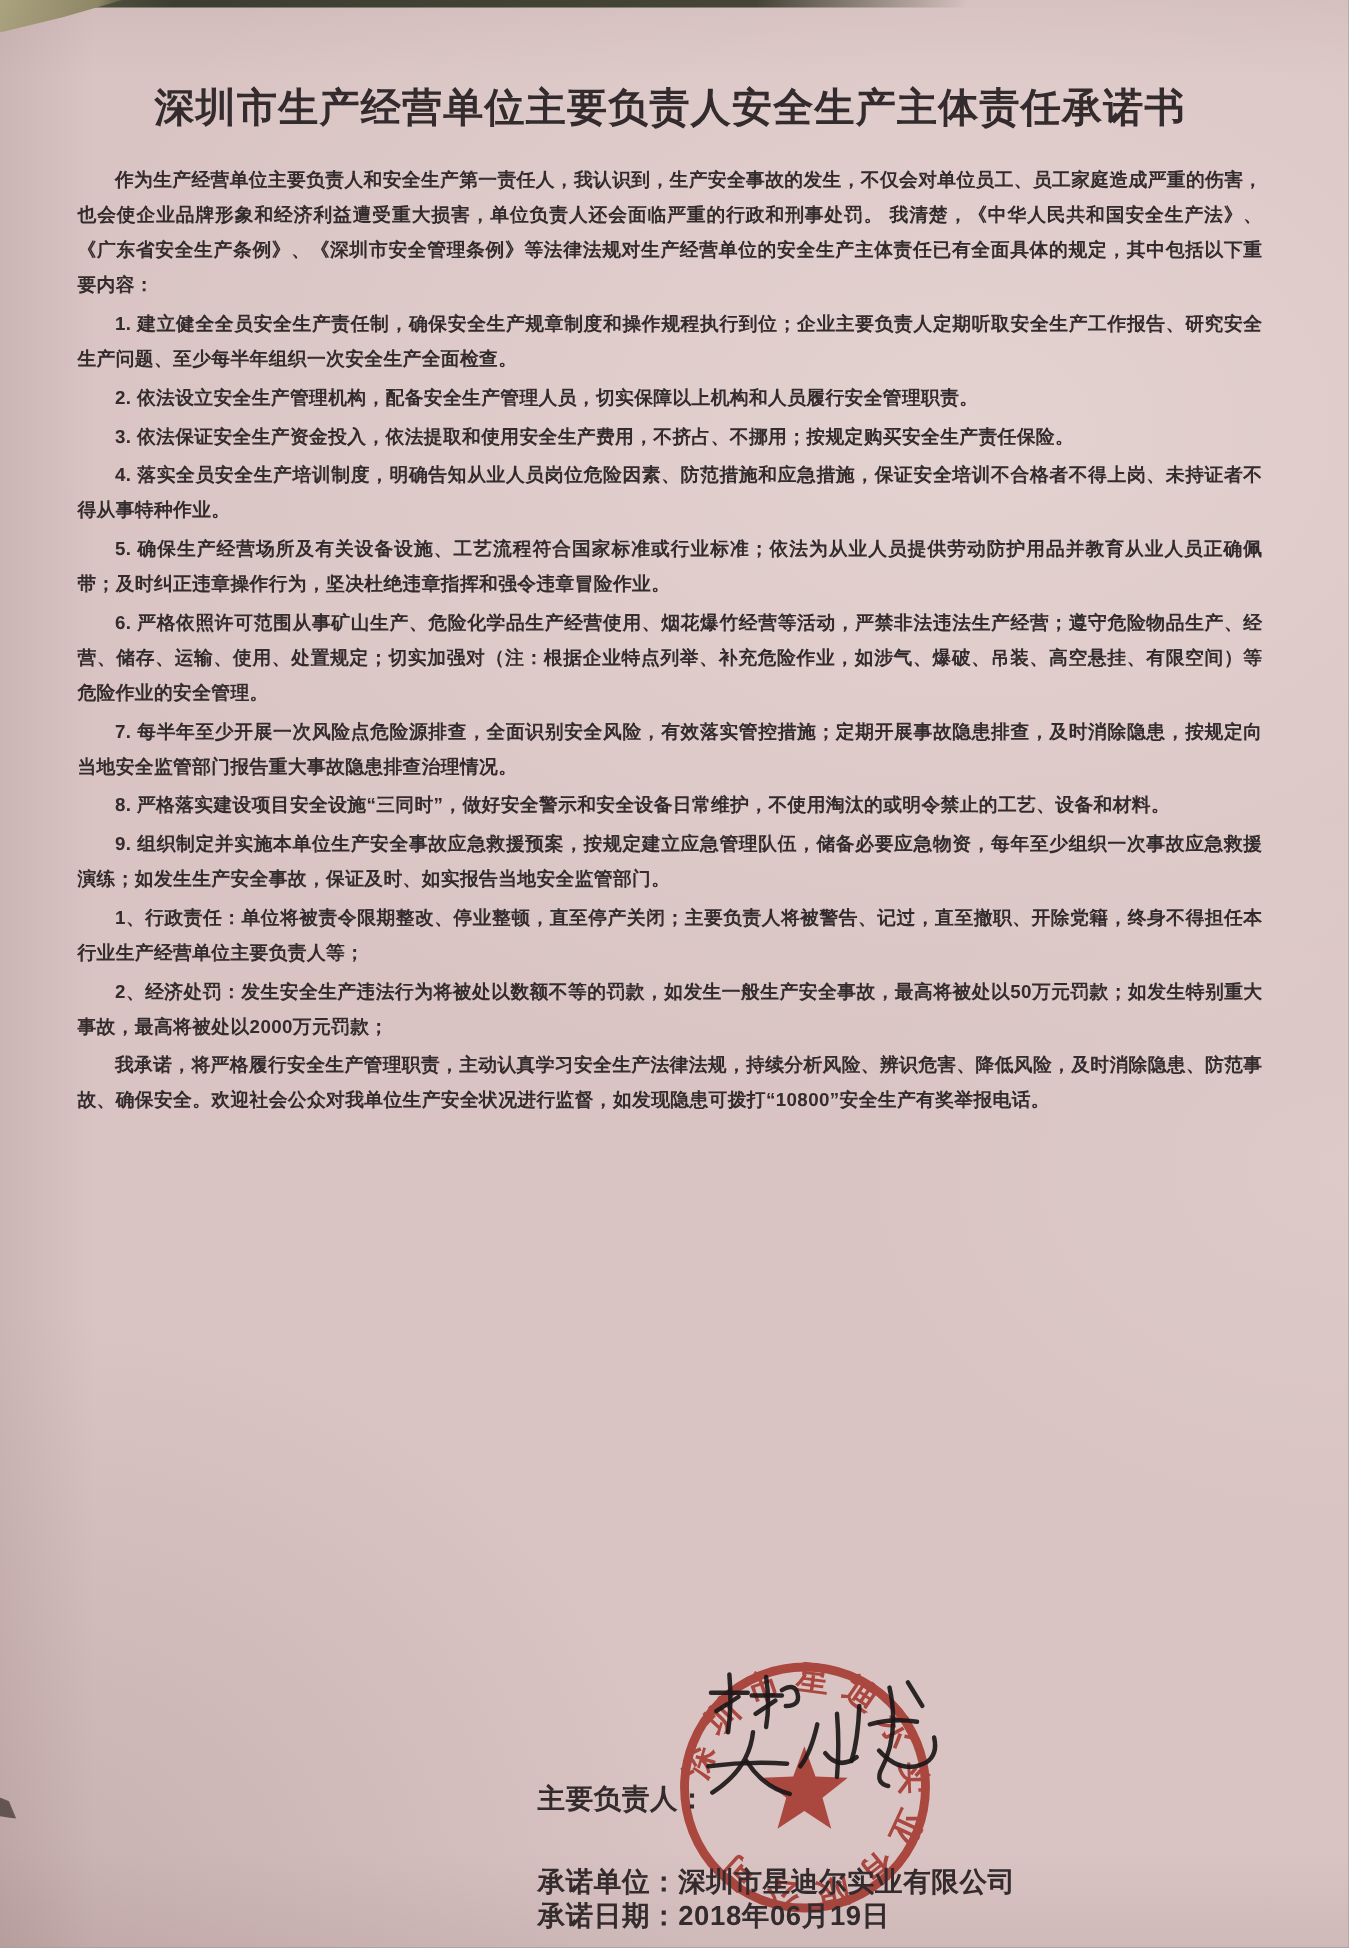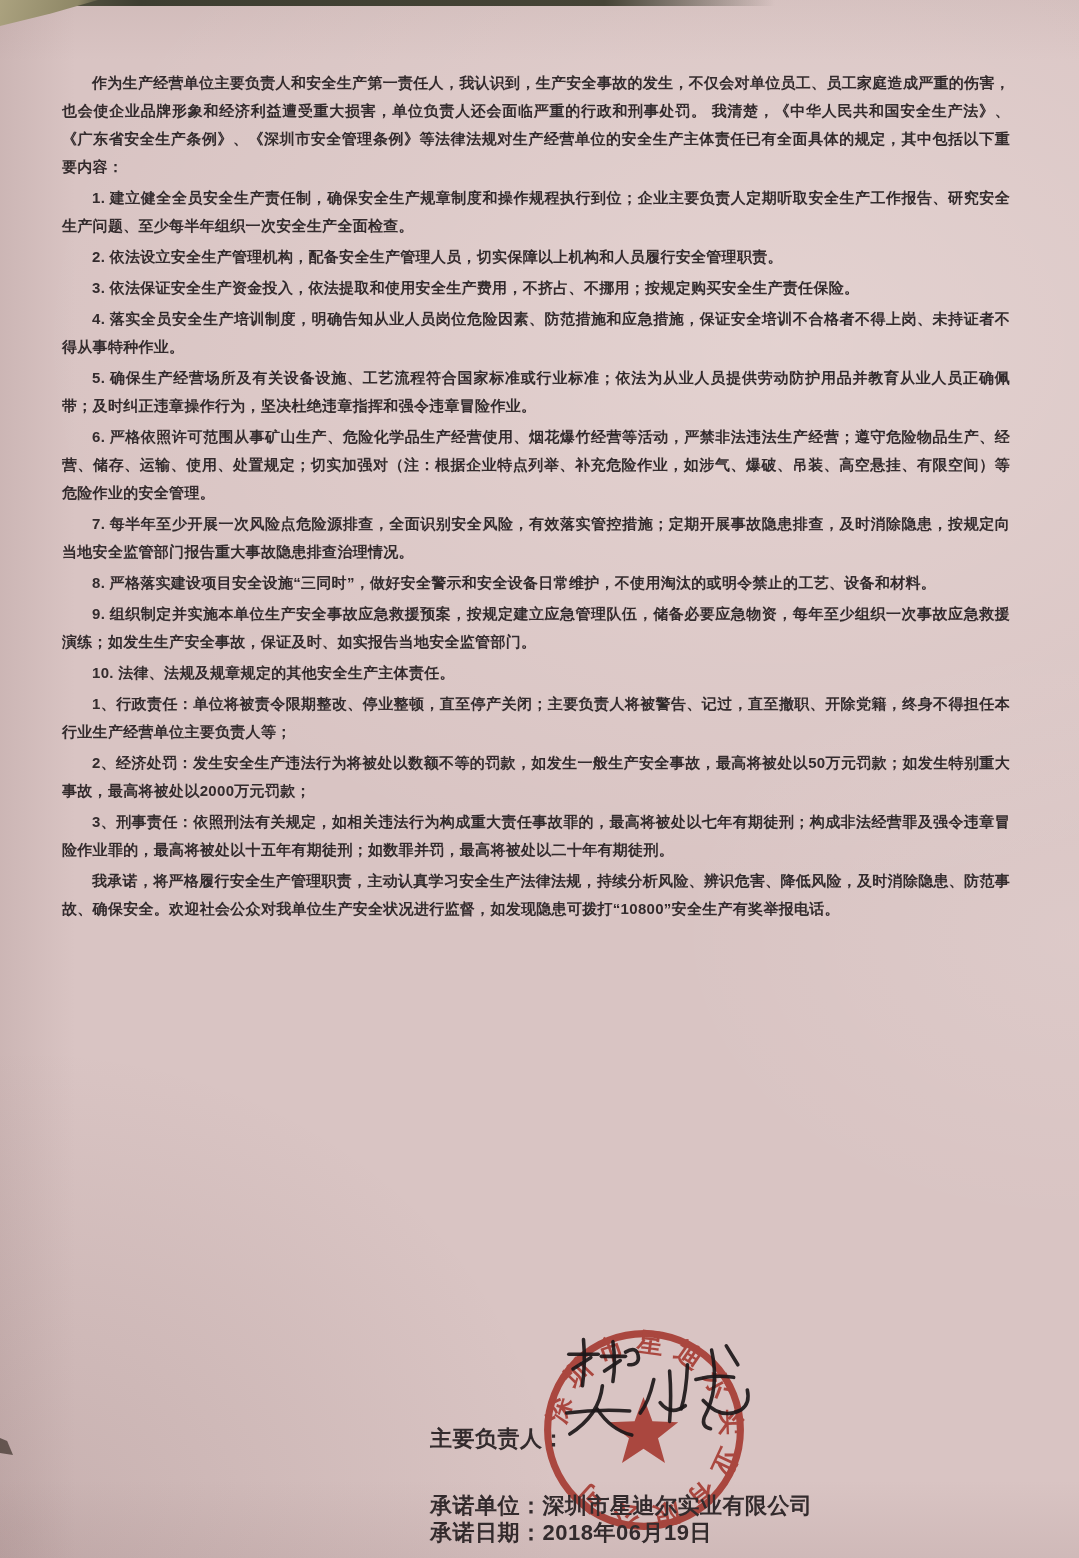--- a/index.html
+++ b/index.html
@@ -76,34 +76,33 @@
 </head>
 <body>
 
 <div class="page">
 
   <div class="edge-top"></div>
   <div class="edge-corner"></div>
   <div class="edge-bl"></div>
 
   <div class="content">
+    <h1 class="title">深圳市生产经营单位主要负责人安全生产主体责任承诺书</h1>
     <p>作为生产经营单位主要负责人和安全生产第一责任人，我认识到，生产安全事故的发生，不仅会对单位员工、员工家庭造成严重的伤害，也会使企业品牌形象和经济利益遭受重大损害，单位负责人还会面临严重的行政和刑事处罚。 我清楚，《中华人民共和国安全生产法》、《广东省安全生产条例》、《深圳市安全管理条例》等法律法规对生产经营单位的安全生产主体责任已有全面具体的规定，其中包括以下重要内容：</p>
     <p>1. 建立健全全员安全生产责任制，确保安全生产规章制度和操作规程执行到位；企业主要负责人定期听取安全生产工作报告、研究安全生产问题、至少每半年组织一次安全生产全面检查。</p>
     <p>2. 依法设立安全生产管理机构，配备安全生产管理人员，切实保障以上机构和人员履行安全管理职责。</p>
     <p>3. 依法保证安全生产资金投入，依法提取和使用安全生产费用，不挤占、不挪用；按规定购买安全生产责任保险。</p>
     <p>4. 落实全员安全生产培训制度，明确告知从业人员岗位危险因素、防范措施和应急措施，保证安全培训不合格者不得上岗、未持证者不得从事特种作业。</p>
     <p>5. 确保生产经营场所及有关设备设施、工艺流程符合国家标准或行业标准；依法为从业人员提供劳动防护用品并教育从业人员正确佩带；及时纠正违章操作行为，坚决杜绝违章指挥和强令违章冒险作业。</p>
     <p>6. 严格依照许可范围从事矿山生产、危险化学品生产经营使用、烟花爆竹经营等活动，严禁非法违法生产经营；遵守危险物品生产、经营、储存、运输、使用、处置规定；切实加强对（注：根据企业特点列举、补充危险作业，如涉气、爆破、吊装、高空悬挂、有限空间）等危险作业的安全管理。</p>
     <p>7. 每半年至少开展一次风险点危险源排查，全面识别安全风险，有效落实管控措施；定期开展事故隐患排查，及时消除隐患，按规定向当地安全监管部门报告重大事故隐患排查治理情况。</p>
     <p>8. 严格落实建设项目安全设施“三同时”，做好安全警示和安全设备日常维护，不使用淘汰的或明令禁止的工艺、设备和材料。</p>
     <p>9. 组织制定并实施本单位生产安全事故应急救援预案，按规定建立应急管理队伍，储备必要应急物资，每年至少组织一次事故应急救援演练；如发生生产安全事故，保证及时、如实报告当地安全监管部门。</p>
-    <p>10. 法律、法规及规章规定的其他安全生产主体责任。</p>
     <p>1、行政责任：单位将被责令限期整改、停业整顿，直至停产关闭；主要负责人将被警告、记过，直至撤职、开除党籍，终身不得担任本行业生产经营单位主要负责人等；</p>
     <p>2、经济处罚：发生安全生产违法行为将被处以数额不等的罚款，如发生一般生产安全事故，最高将被处以50万元罚款；如发生特别重大事故，最高将被处以2000万元罚款；</p>
-    <p>3、刑事责任：依照刑法有关规定，如相关违法行为构成重大责任事故罪的，最高将被处以七年有期徒刑；构成非法经营罪及强令违章冒险作业罪的，最高将被处以十五年有期徒刑；如数罪并罚，最高将被处以二十年有期徒刑。</p>
     <p>我承诺，将严格履行安全生产管理职责，主动认真学习安全生产法律法规，持续分析风险、辨识危害、降低风险，及时消除隐患、防范事故、确保安全。欢迎社会公众对我单位生产安全状况进行监督，如发现隐患可拨打“10800”安全生产有奖举报电话。</p>
   </div>
 
   <svg class="stamp" viewBox="0 0 205 205">
     <circle cx="102.5" cy="102.5" r="95" fill="none" stroke-width="7" stroke="#c1453a"></circle>
     <path id="stamp-ring-path" d="M 25.5 102.5 a 77 77 0 1 1 154 0 a 77 77 0 1 1 -154 0" fill="none"></path>
     <text fill="#c1453a">
       <textPath href="#stamp-ring-path" startOffset="1%">深圳市星迪尔实业有限公司</textPath>
     </text>
     <polygon points="102,70 110.8,93.9 136.2,94.9 116.3,110.6 123.2,135.1 102,121 80.8,135.1 87.7,110.6 67.8,94.9 93.2,93.9" fill="#c1453a"></polygon>

